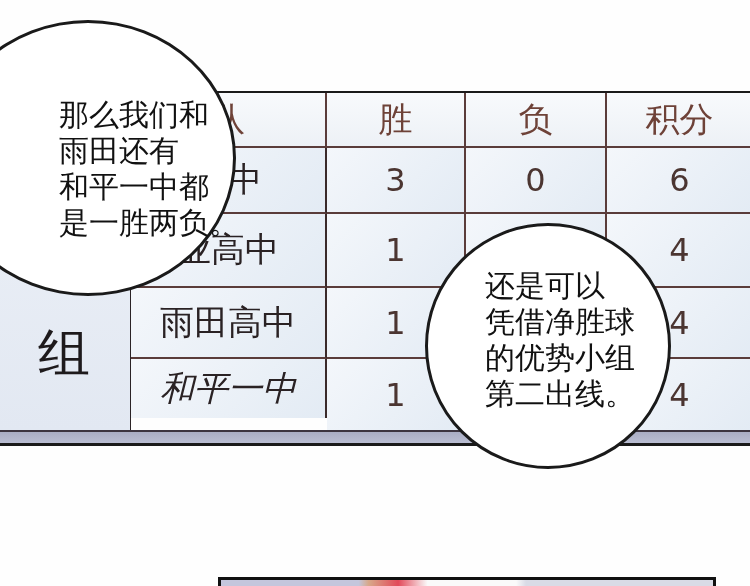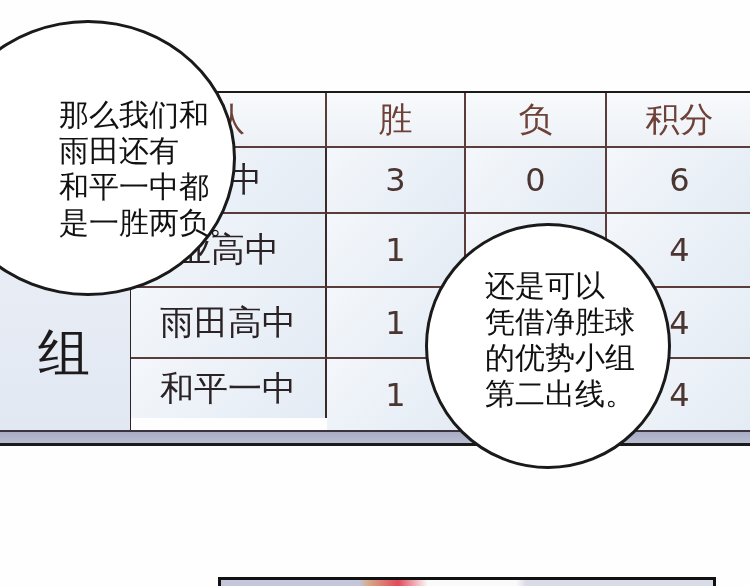--- a/index.html
+++ b/index.html
@@ -72,21 +72,21 @@
   <div class="cell num" style="left:329px;top:197px;width:137px;height:69px;">
       <span>1</span>
     </div>
   <div class="cell num" style="left:468px;top:197px;width:139px;height:69px;">
       <span></span>
     </div>
   <div class="cell num" style="left:609px;top:197px;width:145px;height:69px;border-right:none;">
       <span>4</span>
     </div>
 
-  <div class="cell team" style="left:133px;top:268px;width:194px;height:59px;border-bottom:none;">
+  <div class="cell team" style="left:133px;top:268px;width:194px;height:59px;border-bottom:none;font-style:italic;">
       <span>和平一中</span>
     </div>
   <div class="cell num" style="left:329px;top:268px;width:137px;height:71px;border-bottom:none;">
       <span>1</span>
     </div>
   <div class="cell num" style="left:468px;top:268px;width:139px;height:71px;border-bottom:none;">
       <span></span>
     </div>
   <div class="cell num" style="left:609px;top:268px;width:145px;height:71px;border-right:none;border-bottom:none;">
       <span>4</span>

